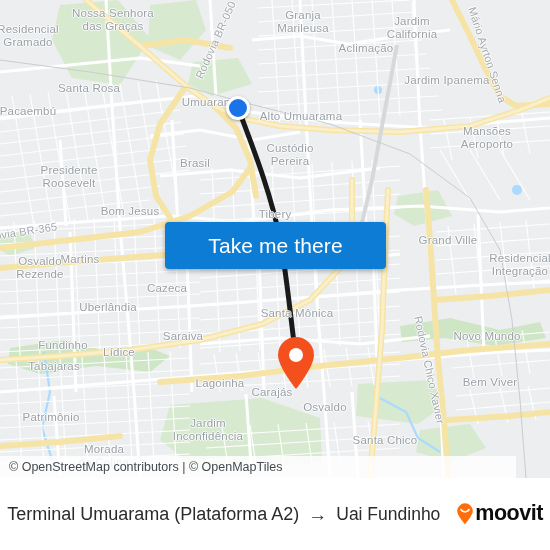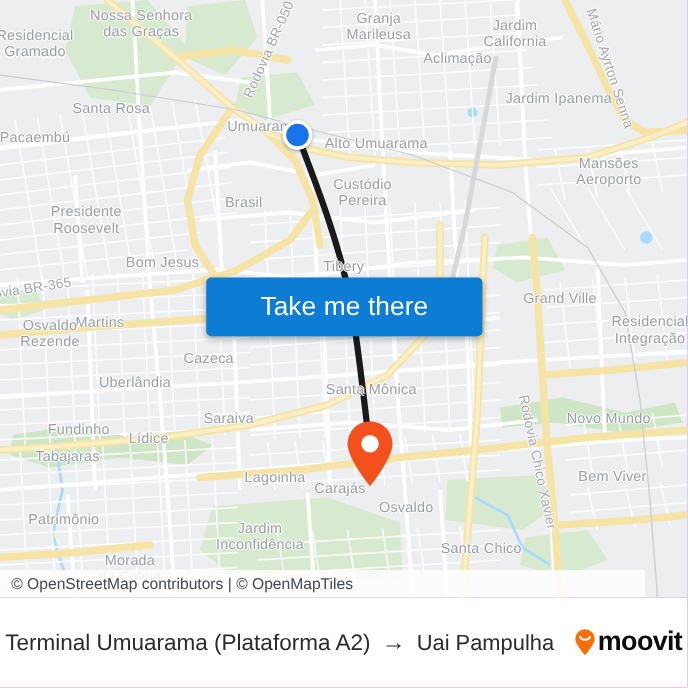--- a/index.html
+++ b/index.html
@@ -493,21 +493,21 @@
     </div>
 
     <button class="cta-button">Take me there</button>
 
     <div class="attribution">© OpenStreetMap contributors | © OpenMapTiles</div>
   </div>
 
   <div class="footer">
     <span class="footer-title">Terminal Umuarama (Plataforma A2)</span>
     <span class="footer-arrow">→</span>
-    <span class="footer-dest">Uai Pampulha</span>
+    <span class="footer-dest">Uai Fundinho</span>
 
     <span class="moovit-logo">
       <span style="display:inline-block;line-height:0;">
         <svg viewBox="0 0 22 26" width="18" height="22">
           <path d="M11 25.5 C11 25.5 1.5 14.5 1.5 9.5 A9.5 9.5 0 1 1 20.5 9.5 C20.5 14.5 11 25.5 11 25.5 Z" fill="#ff6d09"></path>
           <path d="M6.2 7.6 C7.4 11.2 14.6 11.2 15.8 7.6" fill="none" stroke="#ffffff" stroke-width="2.1" stroke-linecap="round"></path>
         </svg>
       </span>
       <span class="moovit-word">moovit</span>
     </span>

